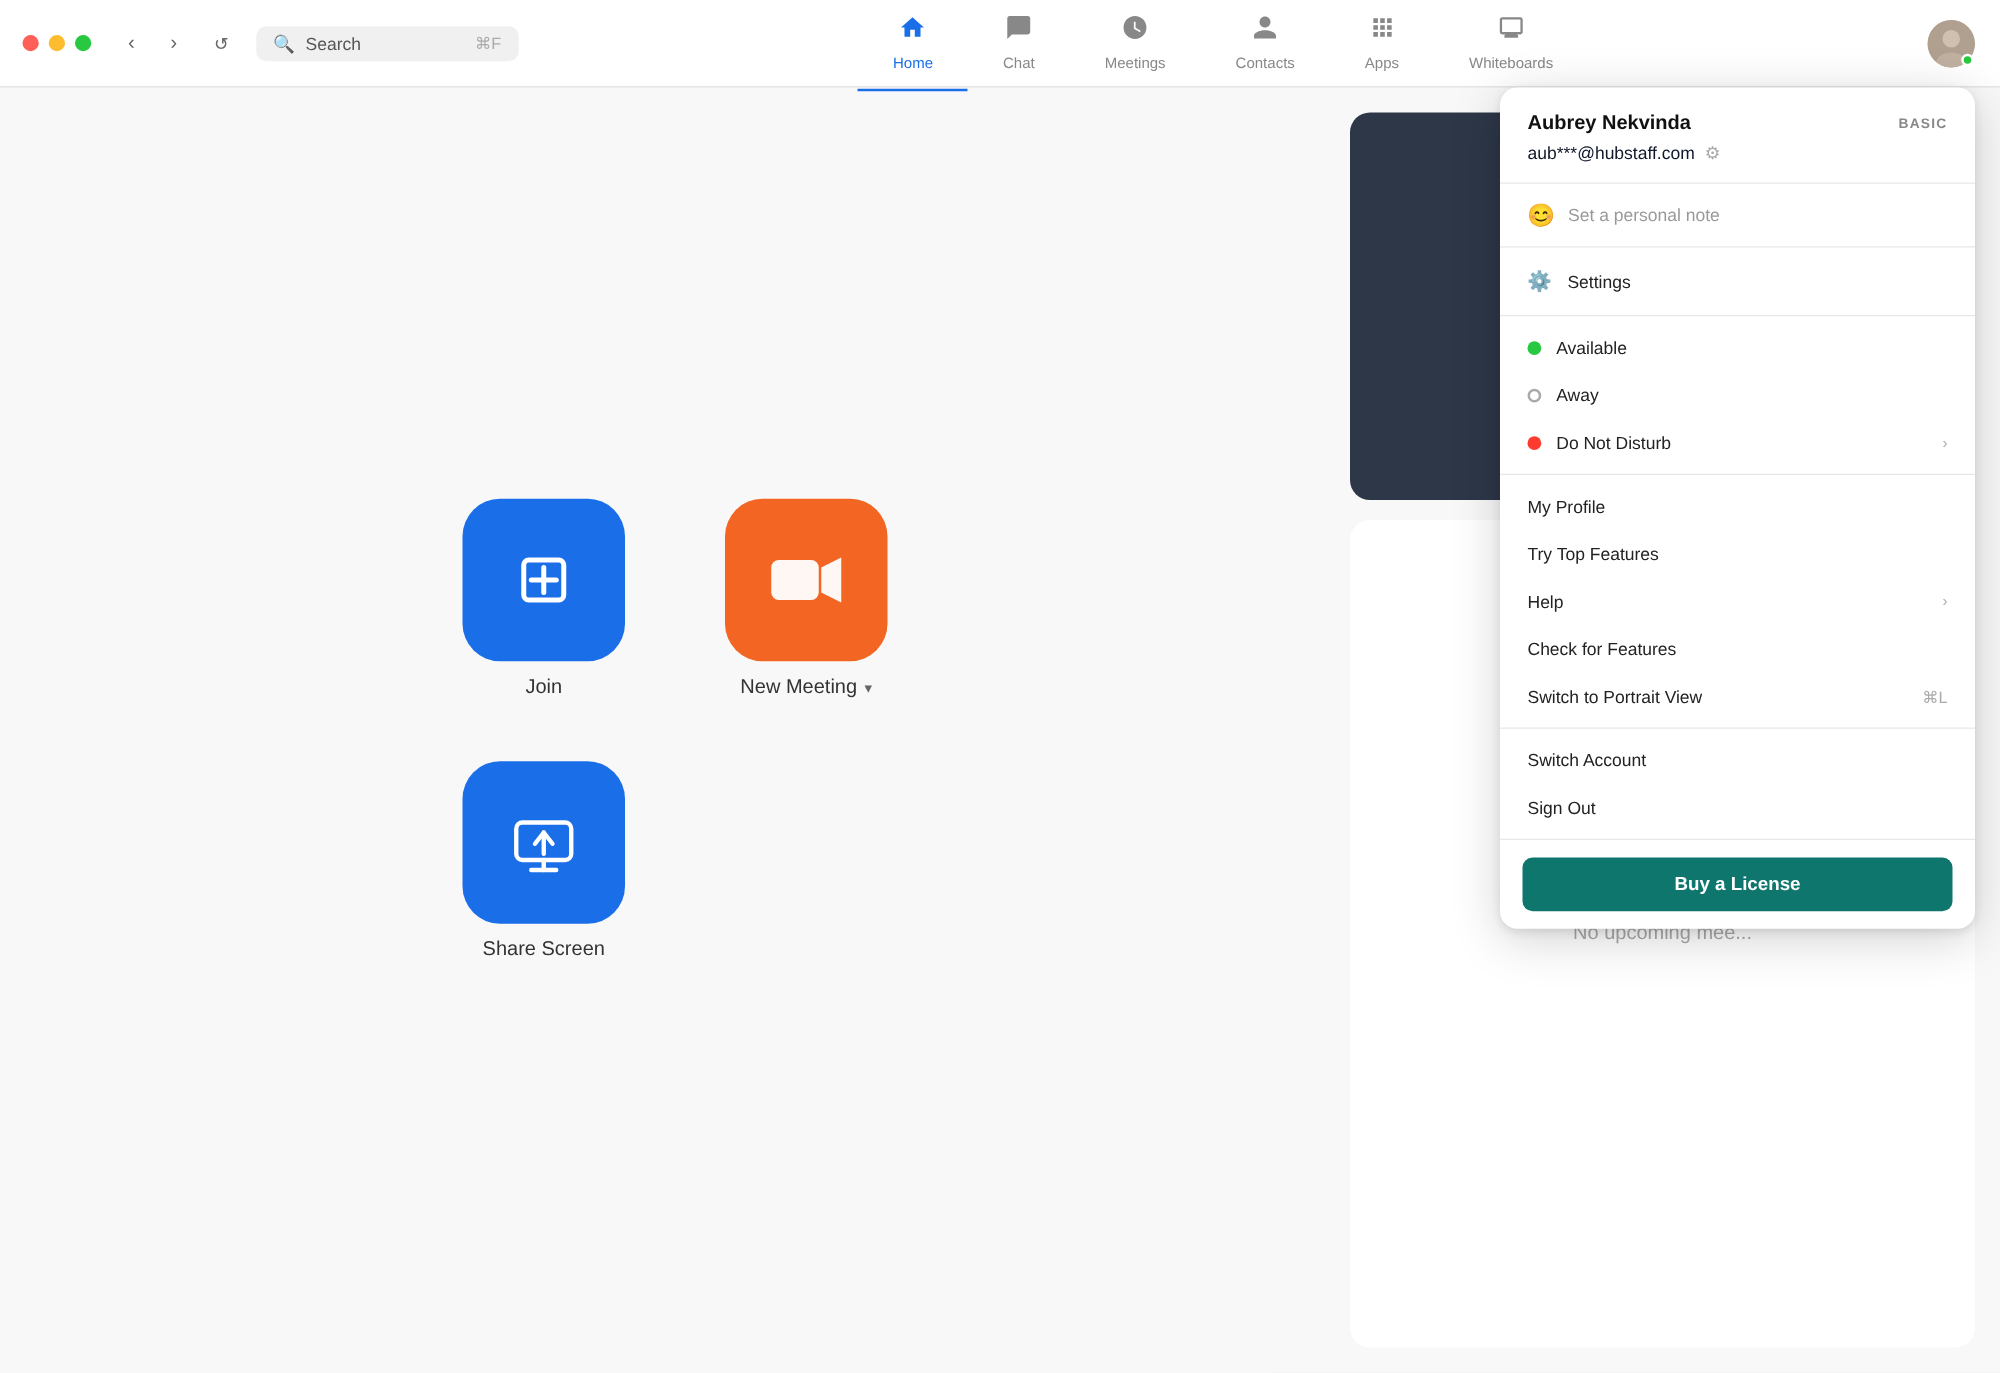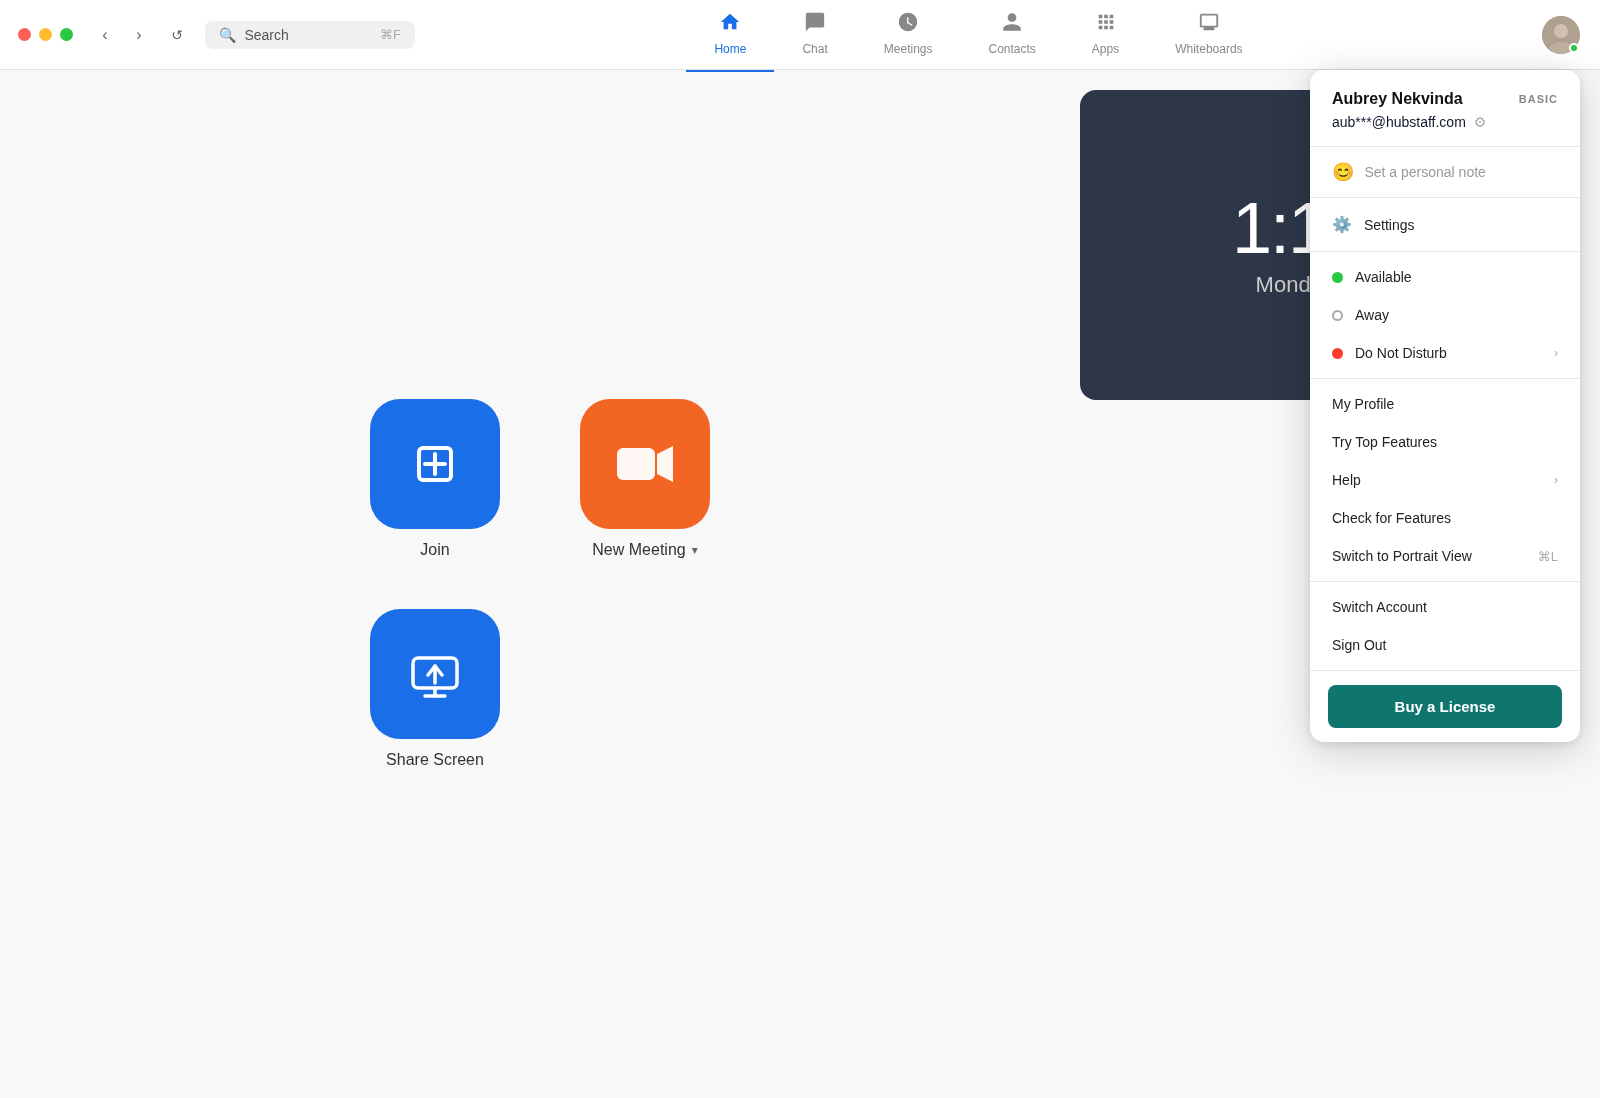--- a/index.html
+++ b/index.html
@@ -233,21 +233,21 @@
     .no-upcoming {
       color: #aaa;
       font-size: 16px;
     }
 
     
     .dropdown-menu {
       position: absolute;
       top: 70px;
       right: 20px;
-      width: 270px;
+      width: 380px;
       background: white;
       border-radius: 14px;
       box-shadow: 0 8px 40px rgba(0,0,0,0.18), 0 2px 8px rgba(0,0,0,0.10);
       z-index: 100;
       overflow: hidden;
     }
 
     .menu-header {
       padding: 20px 22px 16px;
       border-bottom: 1px solid #e8e8e8;
@@ -483,20 +483,23 @@
       </div>
 
     </div>
   </div>
 
   <div class="right-panel">
     <div class="meeting-card">
       <div class="meeting-card-time">1:10 P</div>
       <div class="meeting-card-date">Monday, May 1</div>
     </div>
+    <div class="upcoming-card">
+      <span class="no-upcoming">No upcoming mee...</span>
+    </div>
   </div>
 
 </div>
 
 <div class="dropdown-menu">
 
   <div class="menu-header">
     <div class="menu-user-row">
       <span class="menu-username">Aubrey Nekvinda</span>
       <span class="menu-badge">BASIC</span>

